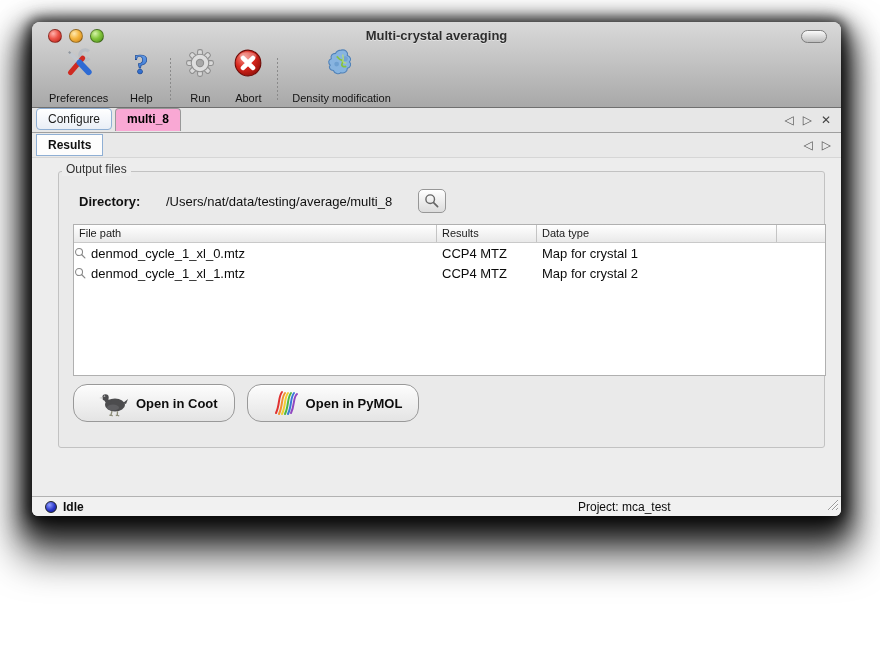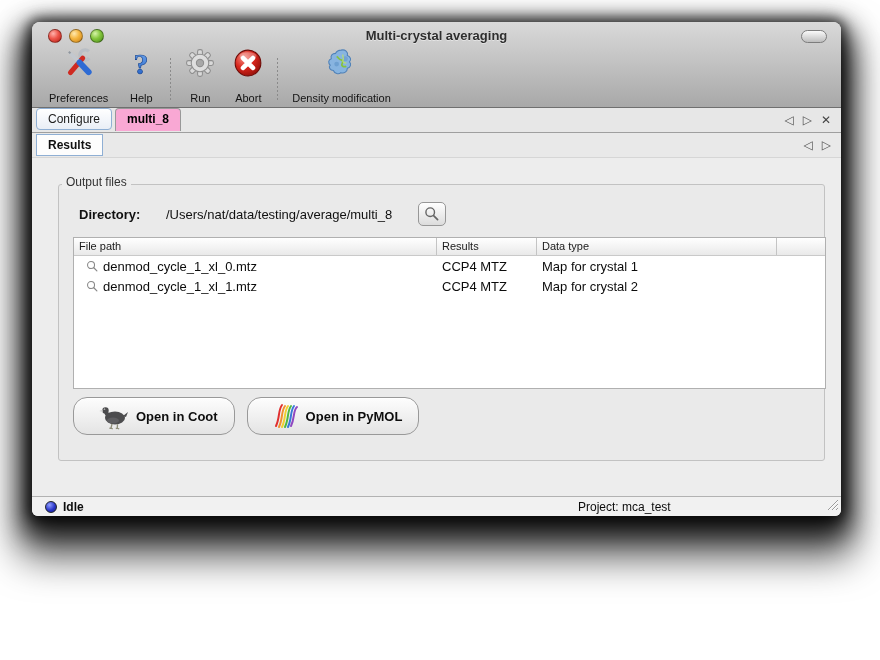--- a/index.html
+++ b/index.html
@@ -50,42 +50,42 @@
   .tab.configure{border:1px solid #8fafd4;background:linear-gradient(#ffffff,#e9eef6);
     color:#1c1c1c;border-radius:4px;margin-bottom:2px;}
   .tab.active-page{border:1px solid #989898;border-bottom:none;background:#f9a8d4;
     font-weight:bold;border-radius:4px 4px 0 0;margin-bottom:-1px;padding-bottom:5px;}
   .tab.results{border:1px solid #8fafd4;background:#fdfdfd;font-weight:bold;
     border-radius:0;color:#111;}
   .tab-nav{position:absolute;right:10px;top:0;height:100%;display:flex;align-items:center;gap:9px;}
   .nav-glyph{font-size:12px;color:#555;line-height:1;}
   .nav-close{font-size:12px;color:#444;}
   
-  .content{flex:1 1 auto;position:relative;background:#ededed;margin-top:13px;}
+  .content{flex:1 1 auto;position:relative;background:#ededed;}
   .section-label{position:absolute;left:30px;top:4px;font-size:12px;color:#333;
     background:#ededed;padding:0 4px;z-index:2;}
   .groupbox{position:absolute;left:26px;right:16px;top:13px;height:275px;
     background:#eaeaea;border:1px solid #c2c2c2;border-radius:3px;}
   .dir-row{position:absolute;left:20px;top:16px;height:26px;display:flex;align-items:center;}
   .dir-label{font-size:13px;font-weight:bold;color:#111;width:87px;}
   .dir-value{font-size:13px;color:#111;}
   .browse-btn{margin-left:26px;width:26px;height:22px;border:1px solid #979797;border-radius:5px;
     background:linear-gradient(#ffffff,#dcdcdc);display:flex;align-items:center;justify-content:center;}
   
   .filetable{position:absolute;left:14px;top:52px;width:753px;height:152px;
     border:1px solid #b0b0b0;background:#ffffff;box-sizing:border-box;}
   .thead{display:grid;grid-template-columns:363px 100px 240px 1fr;height:17px;
     border-bottom:1px solid #c9c9c9;}
   .th{font-size:11px;color:#1a1a1a;padding:2px 8px 0 5px;
     background:linear-gradient(#ffffff,#e9e9e9);border-right:1px solid #c4c4c4;
     overflow:hidden;white-space:nowrap;}
   .th:last-child{border-right:none;}
   .trow{display:grid;grid-template-columns:363px 100px 240px 1fr;height:20px;align-items:center;}
   .td{font-size:13px;color:#0c0c0c;padding-left:5px;white-space:nowrap;overflow:hidden;}
-  .td.first{display:flex;align-items:center;gap:4px;padding-left:12px;}
+  .td.first{display:flex;align-items:center;gap:4px;padding-left:0;}
   
   .btn-row{position:absolute;left:14px;top:212px;display:flex;gap:12px;}
   .big-btn{height:38px;display:inline-flex;align-items:center;gap:6px;padding:0 16px 0 24px;
     border:1px solid #999;border-radius:14px;background:linear-gradient(#fdfdfd,#e4e4e4);
     font-size:13px;font-weight:bold;color:#0d0d0d;box-shadow:0 1px 0 rgba(255,255,255,0.8) inset;}
   
   .statusbar{flex:0 0 auto;height:19px;border-top:1px solid #b2b2b2;background:#f1f1f1;
     position:relative;display:flex;align-items:center;margin-top:12px;}
   .status-dot{width:12px;height:12px;border-radius:50%;margin:0 6px 0 13px;
     background:radial-gradient(circle at 35% 30%, #8f9dff, #2a35c8 55%, #131c86);

